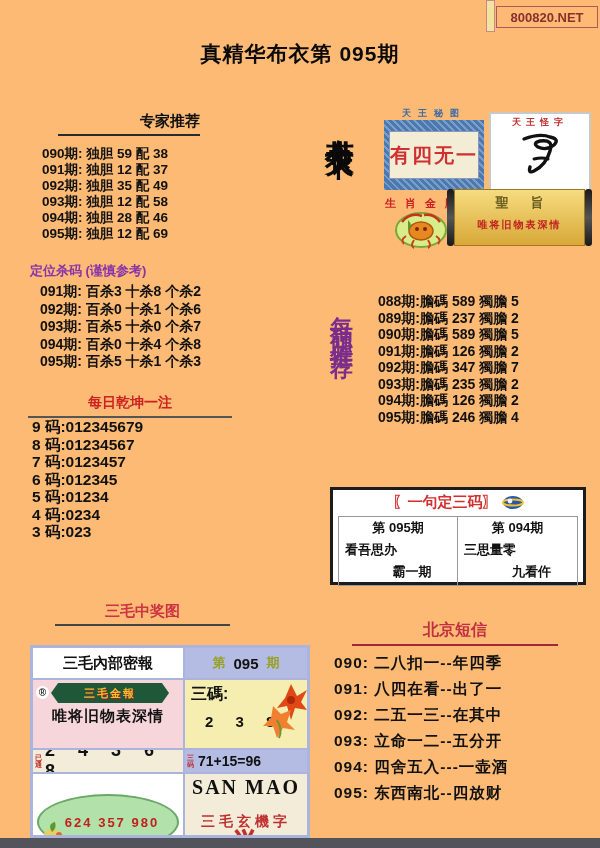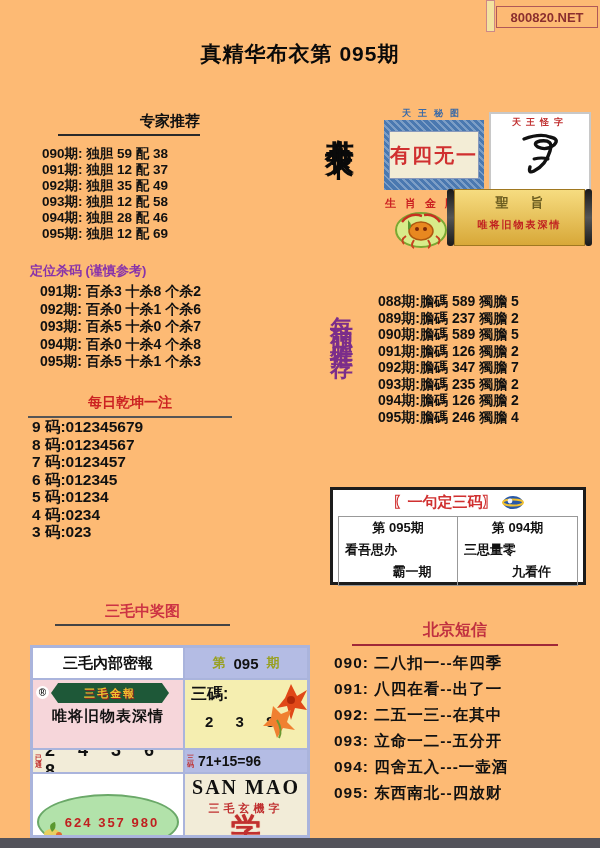--- a/index.html
+++ b/index.html
@@ -51,21 +51,21 @@
   .c-peri{background:#b4bce4;display:flex;align-items:center;}
   .equation{font-size:14px;font-weight:bold;}
   .c-combo{background:#ffffff;padding:2px 4px;}
   .combo-label{font-size:14px;font-weight:bold;}
   .oval{position:absolute;left:4px;top:20px;width:138px;height:52px;background:#b2e2aa;border:2px solid #6aa868;
         border-radius:50%;display:flex;align-items:center;justify-content:center;}
   .combo-value{color:#c02020;font-size:13px;font-weight:bold;letter-spacing:2px;margin-left:8px;}
   .plant{position:absolute;left:4px;bottom:6px;}
   .c-sanmao{background:#f2ecd8;text-align:center;padding-top:2px;}
   .brand{font-family:"Liberation Serif",serif;font-size:20px;font-weight:bold;letter-spacing:2px;color:#101010;}
-  .mystery-label{color:#c03030;font-size:11px;font-weight:bold;letter-spacing:4px;margin-top:2px;}
+  .mystery-label{color:#c03030;font-size:14px;font-weight:bold;letter-spacing:4px;margin-top:14px;}
   .mystery-char{color:#c03030;font-size:30px;font-weight:bold;line-height:26px;text-shadow:0 0 1px #e06040;}
   .bottom-bar{left:0;top:838px;width:600px;height:10px;background:#53535b;}
 
   
   .buyi-vertical{left:320px;top:116px;writing-mode:vertical-rl;text-orientation:upright;
                  font-size:29px;font-weight:bold;letter-spacing:5px;color:#0a0a0a;height:200px;}
   .blue-caption{left:386px;top:107px;width:96px;text-align:center;color:#3a6aa8;font-size:9px;
                 font-weight:bold;letter-spacing:7px;}
   .blue-box{left:384px;top:120px;width:100px;height:70px;background:#4a78b0;box-sizing:border-box;
             background-image:repeating-linear-gradient(45deg,rgba(255,255,255,.28) 0 2px,transparent 2px 5px);

